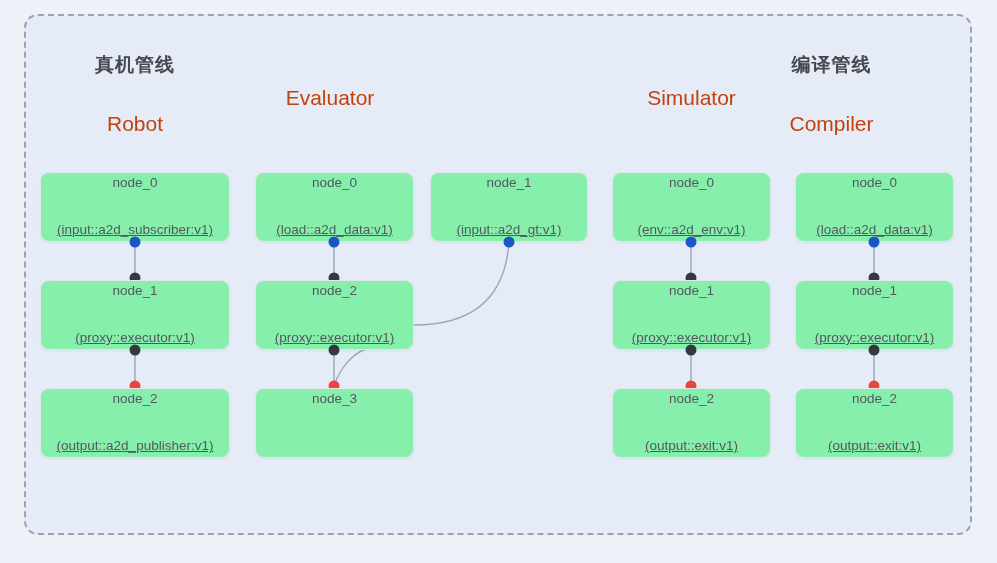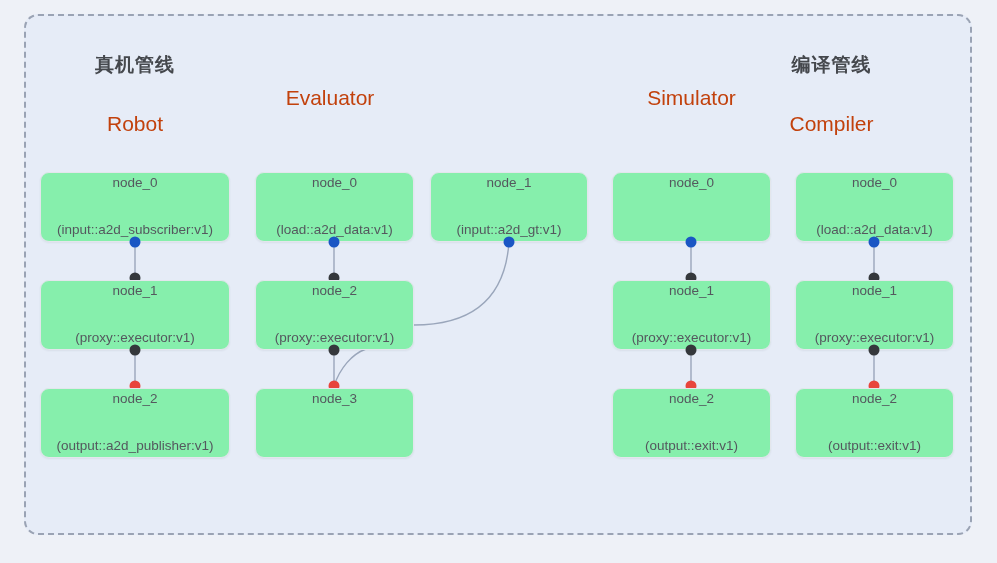--- a/index.html
+++ b/index.html
@@ -69,21 +69,21 @@
     box-shadow: 0 1px 2px rgba(40,50,70,0.07);
     display: flex;
     flex-direction: column;
     align-items: center;
     justify-content: space-between;
     color: #54585e;
     font-size: 13.5px;
     line-height: 1.55;
   }
   .node-name { white-space: nowrap; }
-  .node-type { white-space: nowrap; }
+  .node-type { white-space: nowrap; text-decoration: underline; }
 
   
   .port {
     position: absolute;
     width: 11px;
     height: 11px;
     border-radius: 50%;
     transform: translate(-50%, -50%);
   }
   .port-blue  { background: #1a56c4; }
@@ -163,20 +163,21 @@
 <div class="node-box" style="left:255px; top:388px; width:159px; height:70px;gap:24px;">
   <div class="node-name">node_3</div>
 </div>
 
 <div class="column" style="left:612px; width:159px;">
   <div class="col-title-en">Simulator</div>
 </div>
 
 <div class="node-box" style="left:612px; top:172px; width:159px; height:70px;">
   <div class="node-name">node_0</div>
+  <div class="node-type">(env::a2d_env:v1)</div>
 </div>
 <div class="port port-blue" style="left:691px; top:242px;"></div>
 <div class="port port-black" style="left:691px; top:278px;"></div>
 
 <div class="node-box" style="left:612px; top:280px; width:159px; height:70px;">
   <div class="node-name">node_1</div>
   <div class="node-type">(proxy::executor:v1)</div>
 </div>
 <div class="port port-black" style="left:691px; top:350px;"></div>
 <div class="port port-red" style="left:691px; top:386px;"></div>

